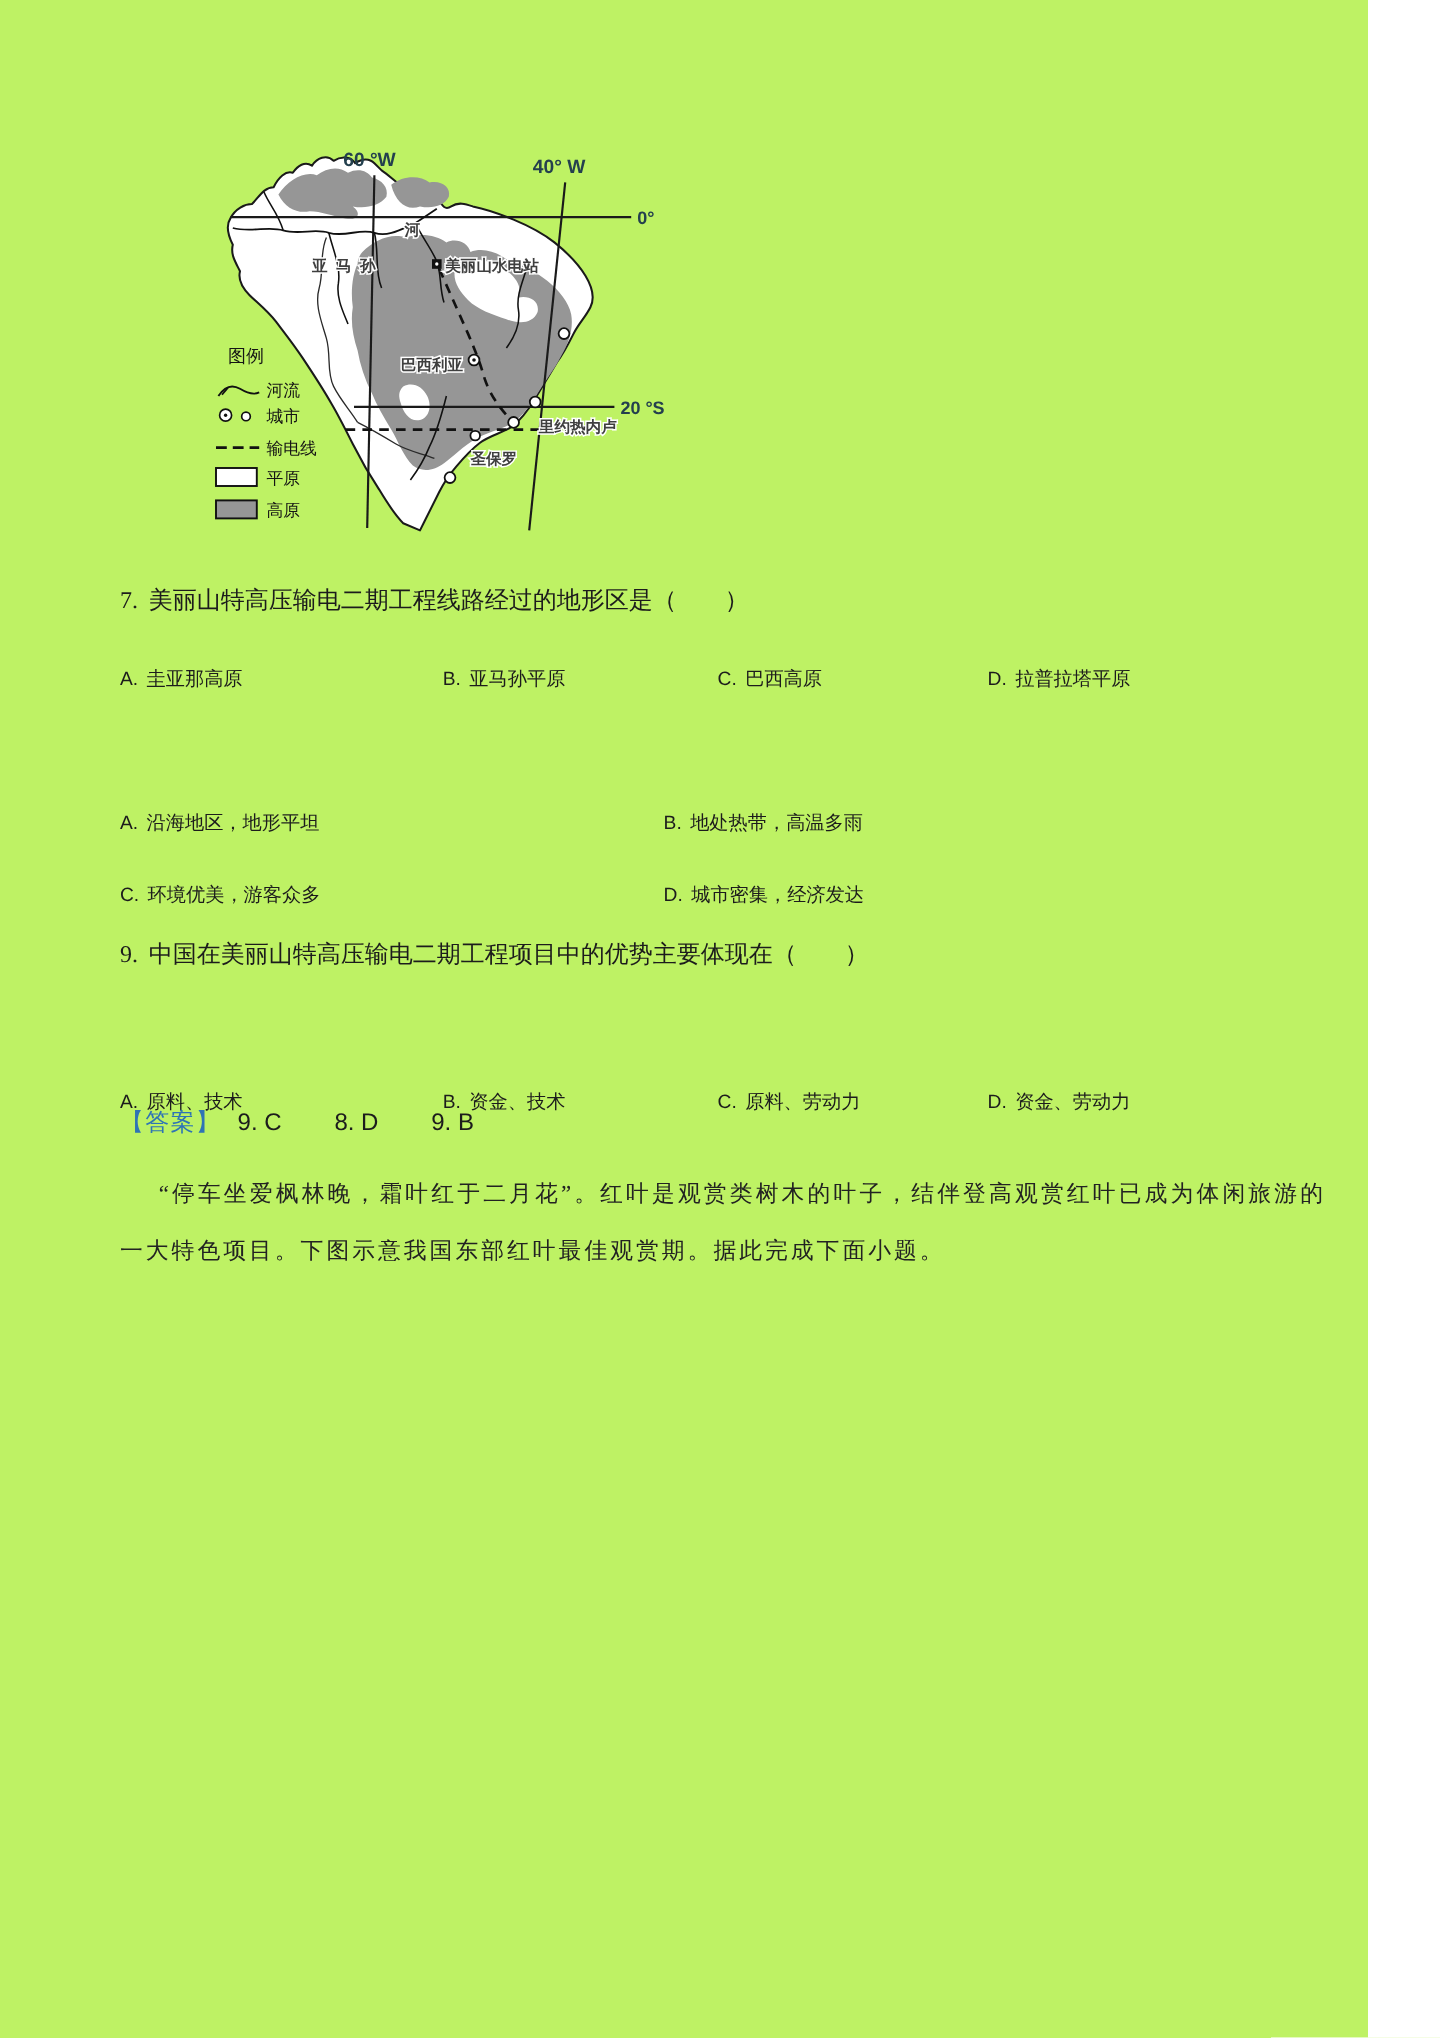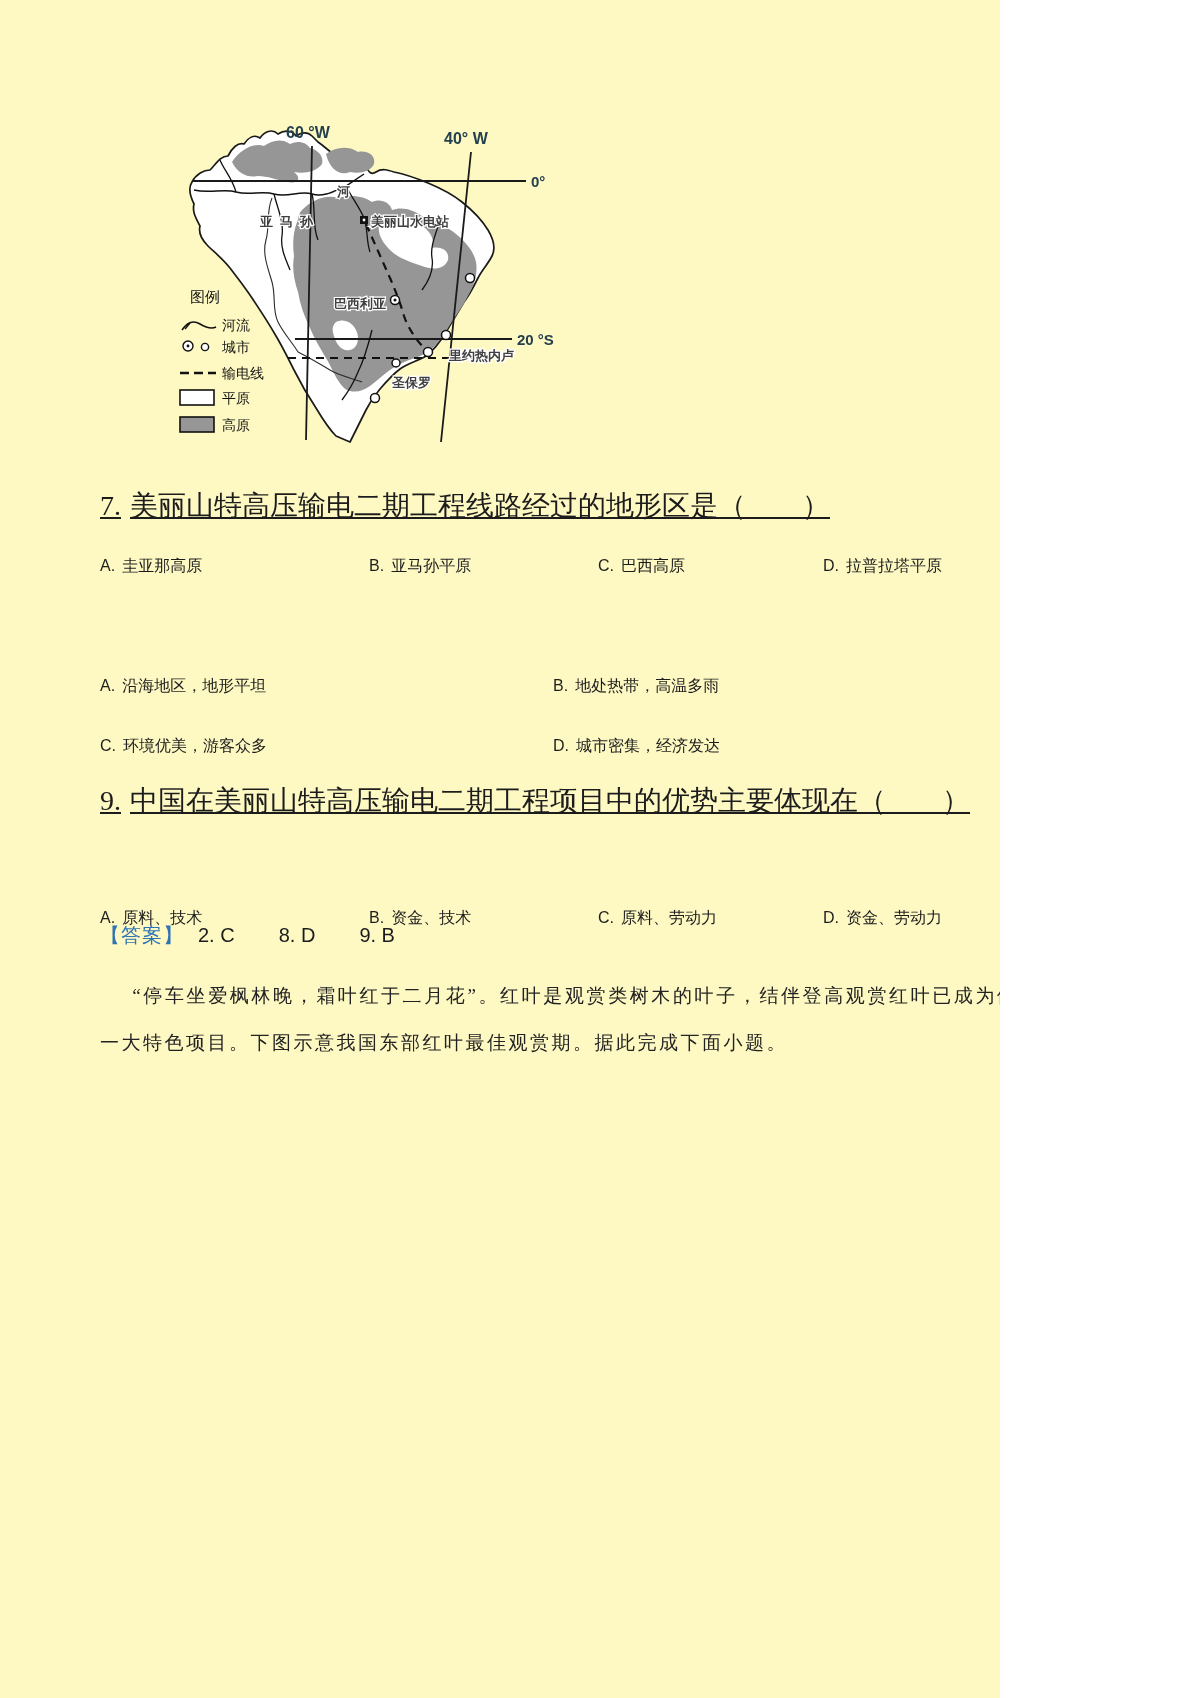--- a/index.html
+++ b/index.html
@@ -1,19 +1,19 @@
 <!DOCTYPE html>
 <html><head>
 <meta charset="utf-8">
 <style>
   html,body{margin:0;padding:0;background:#ffffff;}
-  .page{position:relative;width:1000px;height:1698px;background:#fef9c3;overflow:hidden;
+  .page{position:relative;width:1140px;height:1698px;background:#bef264;overflow:hidden;
         font-family:"Liberation Serif","DejaVu Serif",serif;color:#1c1c1c;}
   .abs{position:absolute;left:100px;width:1005px;}
-  .stem{font-size:28px;white-space:nowrap;text-decoration:underline;}
+  .stem{font-size:20px;white-space:nowrap;}
   .stem .qnum{margin-right:9px;}
   .optrow{display:flex;font-size:16px;white-space:nowrap;}
   .optrow .cell{flex:0 0 auto;}
   .opt4 .c1{width:227px;} .opt4 .c2{width:229px;margin-left:42px;} .opt4 .c3{width:225px;}
   .opt2 .c1{width:453px;}
   .olabel{font-family:"Liberation Sans","DejaVu Sans",sans-serif;margin-right:7px;}
   .answer-line{font-size:20px;white-space:nowrap;}
   .answer-prefix{color:#2e74b5;letter-spacing:1px;}
   .answer-item{margin-left:14px;margin-right:30px;font-family:"Liberation Sans","DejaVu Sans",sans-serif;}
   .answer-item:first-of-type{margin-left:2px;}
@@ -148,18 +148,18 @@
     <span class="qnum">9.</span><span>中国在美丽山特高压输电二期工程项目中的优势主要体现在（　　）</span>
   </div>
   <div class="abs optrow opt4" style="top:908px;">
     <span class="cell c1"><span class="olabel">A.</span><span>原料、技术</span></span>
     <span class="cell c2"><span class="olabel">B.</span><span>资金、技术</span></span>
     <span class="cell c3"><span class="olabel">C.</span><span>原料、劳动力</span></span>
     <span class="cell"><span class="olabel">D.</span><span>资金、劳动力</span></span>
   </div>
 
   <div class="abs answer-line" style="top:922px;">
-    <span class="answer-prefix">【答案】</span><span class="answer-item">2. C</span><span class="answer-item">8. D</span><span class="answer-item">9. B</span>
+    <span class="answer-prefix">【答案】</span><span class="answer-item">9. C</span><span class="answer-item">8. D</span><span class="answer-item">9. B</span>
   </div>
 
   <div class="abs passage" style="top:972px;">“停车坐爱枫林晚，霜叶红于二月花”。红叶是观赏类树木的叶子，结伴登高观赏红叶已成为体闲旅游的一大特色项目。下图示意我国东部红叶最佳观赏期。据此完成下面小题。</div>
 
 </div>
 
 </body></html>

